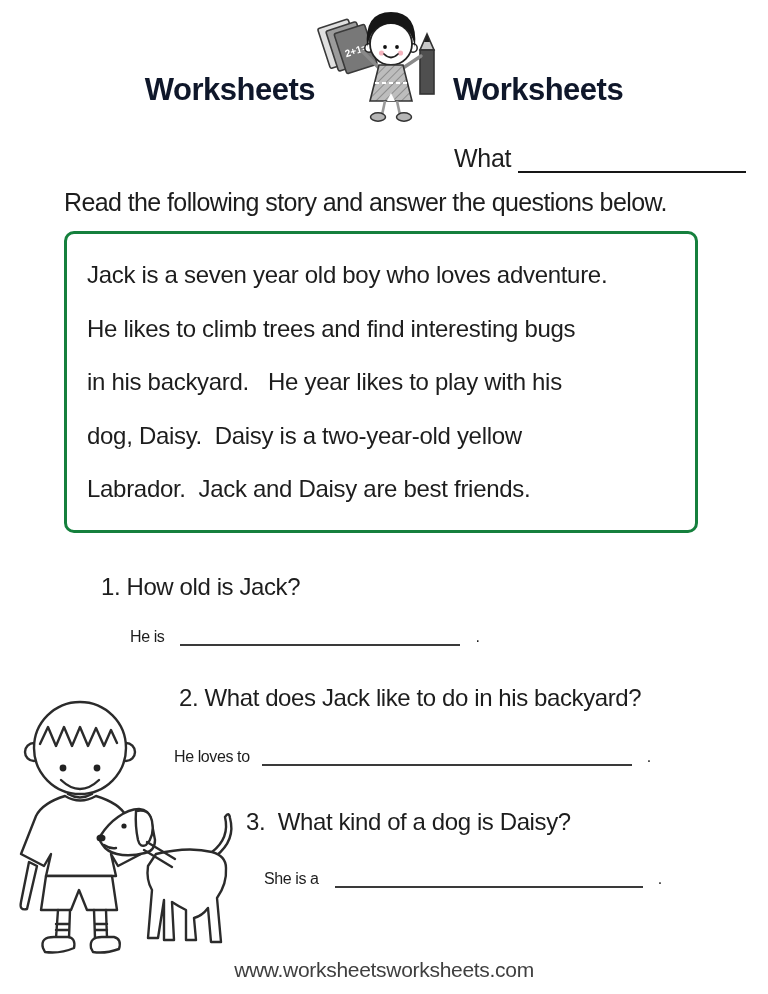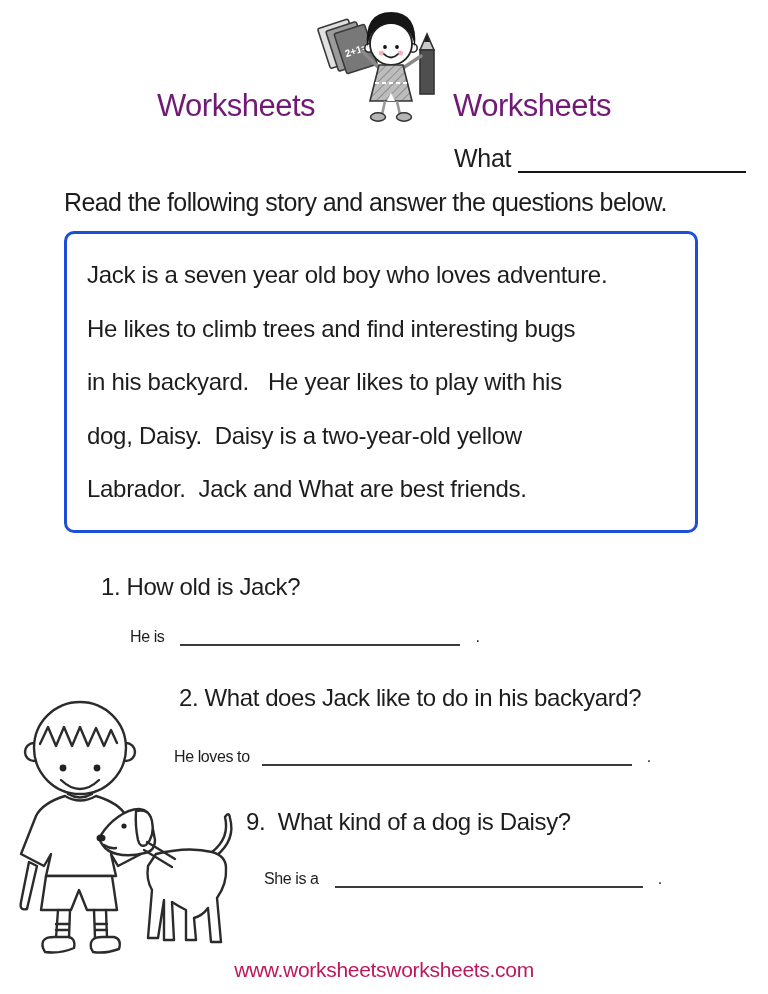--- a/index.html
+++ b/index.html
@@ -10,43 +10,43 @@
     font-family:"Liberation Sans", sans-serif;
     color:#1d1d1d;
     overflow:hidden;
   }
   
   .logo-row{
     position:absolute;top:0;left:0;right:0;height:124px;
     display:flex;justify-content:center;align-items:flex-end;
   }
   .logo-word{
-    font-size:31px;font-weight:normal;color:#701a75;
-    letter-spacing:-0.5px;
+    font-size:31px;font-weight:bold;color:#0f172a;
+    letter-spacing:-0.5px;margin-bottom:16px;
   }
   .logo-kid{width:150px;height:118px;margin:0 -6px;}
   
   .name-row{
     position:absolute;top:144px;left:454px;
     display:flex;align-items:flex-end;
   }
   .name-label{font-size:25px;letter-spacing:-0.3px;}
   .name-blank{
     display:inline-block;width:228px;height:26px;
     border-bottom:2.3px solid #161616;margin-left:7px;
   }
   
   .instruction{
     position:absolute;top:188px;left:64px;
     font-size:25px;letter-spacing:-0.6px;white-space:pre;
   }
   
   .story-box{
     position:absolute;top:231px;left:64px;width:634px;height:302px;
-    border:3px solid #1d4ed8;border-radius:10px;box-sizing:border-box;
+    border:3px solid #15803d;border-radius:10px;box-sizing:border-box;
     padding:14px 20px 0 20px;
   }
   .story-line{
     font-size:24px;line-height:53.5px;letter-spacing:-0.3px;white-space:pre;
   }
   
   .q-label{
     position:absolute;font-size:24px;letter-spacing:-0.4px;white-space:pre;
   }
   .answer-row{
@@ -66,21 +66,21 @@
   #a2{top:726px;left:174px;}
   #a2 .answer-blank{width:370px;margin-left:12px;}
   #q3-label{top:808px;left:246px;}
   #a3{top:848px;left:264px;}
   #a3 .answer-blank{width:308px;margin-left:16px;}
   
   .boy-dog{position:absolute;left:10px;top:696px;width:245px;height:262px;}
   
   .footer-url{
     position:absolute;top:958px;left:0;right:0;
-    text-align:center;font-size:21px;letter-spacing:-0.3px;color:#be185d;
+    text-align:center;font-size:21px;letter-spacing:-0.3px;color:#404040;
   }
 </style>
 </head>
 <body>
 
 <div id="page">
 
   <div class="logo-row">
     <span class="logo-word">Worksheets</span>
     <svg class="logo-kid" viewBox="0 0 150 118" xmlns="http://www.w3.org/2000/svg">
@@ -136,38 +136,38 @@
     <span class="name-blank"></span>
   </div>
 
   <div class="instruction">Read the following story and answer the questions below.</div>
 
   <div class="story-box">
     <div class="story-line">Jack is a seven year old boy who loves adventure.</div>
     <div class="story-line">He likes to climb trees and find interesting bugs</div>
     <div class="story-line">in his backyard.   He year likes to play with his</div>
     <div class="story-line">dog, Daisy.  Daisy is a two-year-old yellow</div>
-    <div class="story-line">Labrador.  Jack and What are best friends.</div>
+    <div class="story-line">Labrador.  Jack and Daisy are best friends.</div>
   </div>
 
   <div id="q1-label" class="q-label">1. How old is Jack?</div>
   <div id="a1" class="answer-row">
     <span class="answer-prefix">He is</span>
     <span class="answer-blank"></span>
     <span class="answer-period">.</span>
   </div>
 
   <div id="q2-label" class="q-label">2. What does Jack like to do in his backyard?</div>
   <div id="a2" class="answer-row">
     <span class="answer-prefix">He loves to</span>
     <span class="answer-blank"></span>
     <span class="answer-period">.</span>
   </div>
 
-  <div id="q3-label" class="q-label">9.  What kind of a dog is Daisy?</div>
+  <div id="q3-label" class="q-label">3.  What kind of a dog is Daisy?</div>
   <div id="a3" class="answer-row">
     <span class="answer-prefix">She is a</span>
     <span class="answer-blank"></span>
     <span class="answer-period">.</span>
   </div>
 
   <svg class="boy-dog" viewBox="0 0 245 262" xmlns="http://www.w3.org/2000/svg" fill="none" stroke="#2b2b2b" stroke-width="2.4" stroke-linecap="round" stroke-linejoin="round">
 
     <circle cx="24" cy="56" r="9" fill="#fff"></circle>
     <circle cx="116" cy="56" r="9" fill="#fff"></circle>

